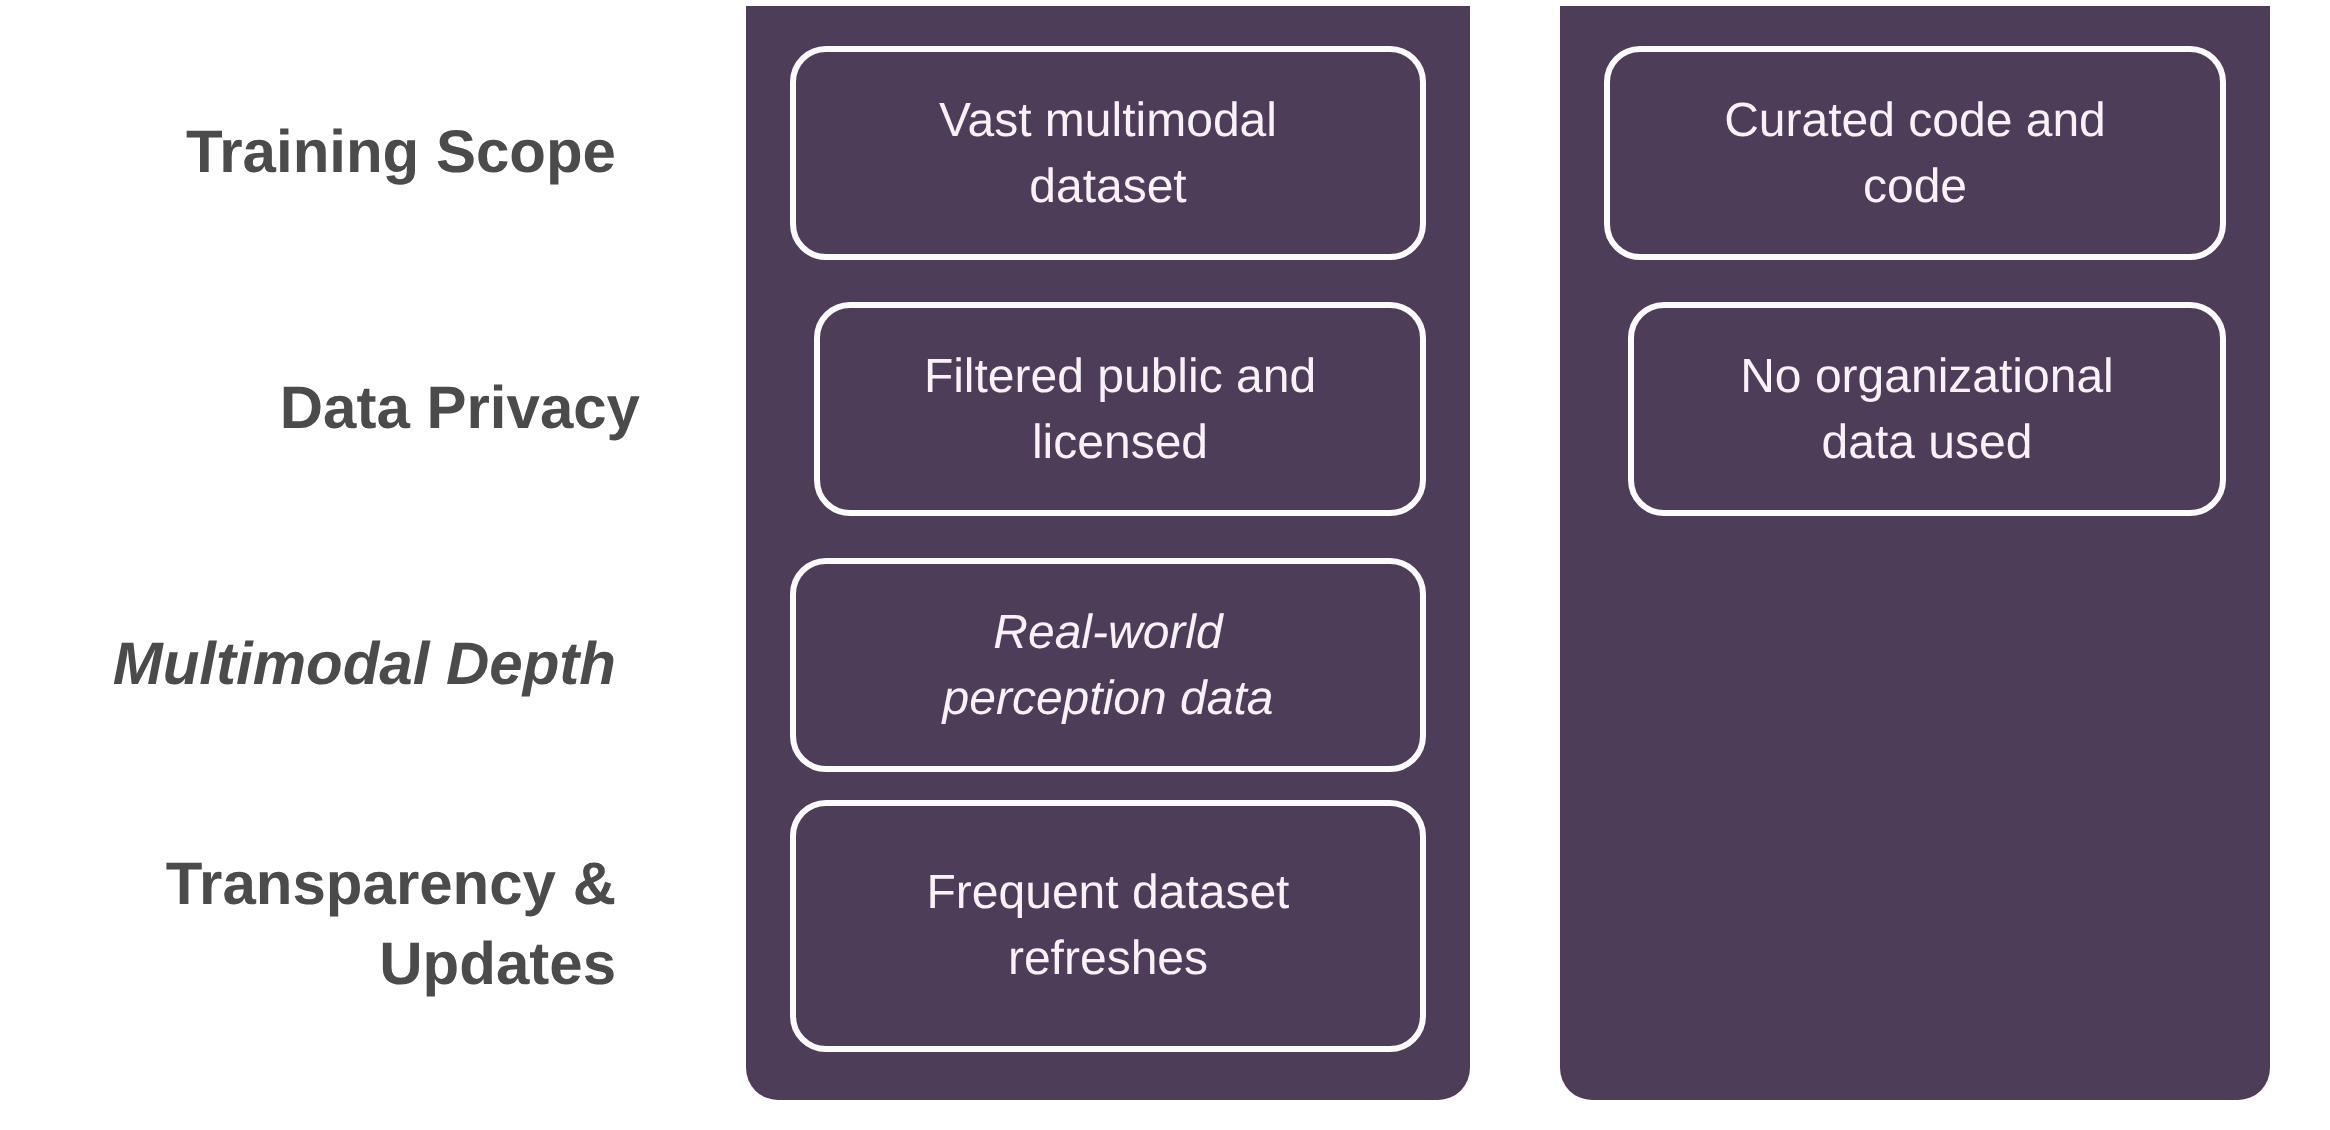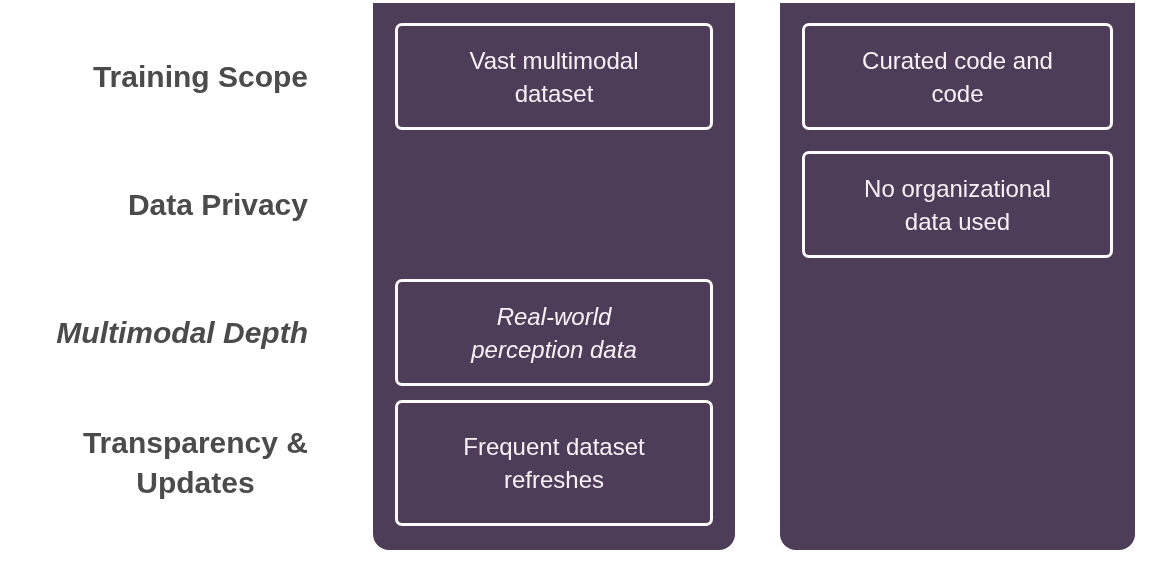--- a/index.html
+++ b/index.html
@@ -23,21 +23,21 @@
     width: 308px;
     height: 547px;
   }
   .row-label {
     position: absolute;
     left: 0;
     width: 308px;
     display: flex;
     align-items: center;
     justify-content: flex-end;
-    text-align: center;
+    text-align: right;
     font-size: 30px;
     font-weight: bold;
     line-height: 40px;
     color: var(--label-text, #4b4b4b);
     white-space: pre-line;
   }
   
   .column {
     position: absolute;
     top: 3px;
@@ -46,53 +46,55 @@
     border-radius: 0 0 16px 16px;
   }
   .col-left  { left: 373px; width: 362px; }
   .col-right { left: 780px; width: 355px; }
   
   .box {
     position: absolute;
     left: 22px;
     right: 22px;
     border: 3.5px solid var(--box-border, #fcfbfc);
-    border-radius: 7px;
+    border-radius: 18px;
     box-sizing: border-box;
     display: flex;
     align-items: center;
     justify-content: center;
     text-align: center;
     font-size: 24px;
     line-height: 33px;
     color: var(--box-text, #f8f1f6);
     white-space: pre-line;
   }
   
   .r1 { top: 20px;  height: 107px; }
-  .r2 { top: 148px; height: 107px; }
+  .r2 { top: 148px; height: 107px; margin-left: 12px; }
   .r3 { top: 276px; height: 107px; font-style: italic; }
   .r4 { top: 397px; height: 126px; }
 </style>
 </head>
 <body>
 
 <div class="canvas">
 
   <div class="labels">
     <div class="row-label r1">Training Scope</div>
     <div class="row-label r2">Data Privacy</div>
     <div class="row-label r3">Multimodal Depth</div>
     <div class="row-label r4">Transparency &amp;
 Updates</div>
   </div>
 
   <div class="column col-left">
     <div class="box r1">Vast multimodal
 dataset</div>
+    <div class="box r2">Filtered public and
+licensed</div>
     <div class="box r3">Real-world
 perception data</div>
     <div class="box r4">Frequent dataset
 refreshes</div>
   </div>
 
   <div class="column col-right">
     <div class="box r1">Curated code and
 code</div>
     <div class="box r2">No organizational

